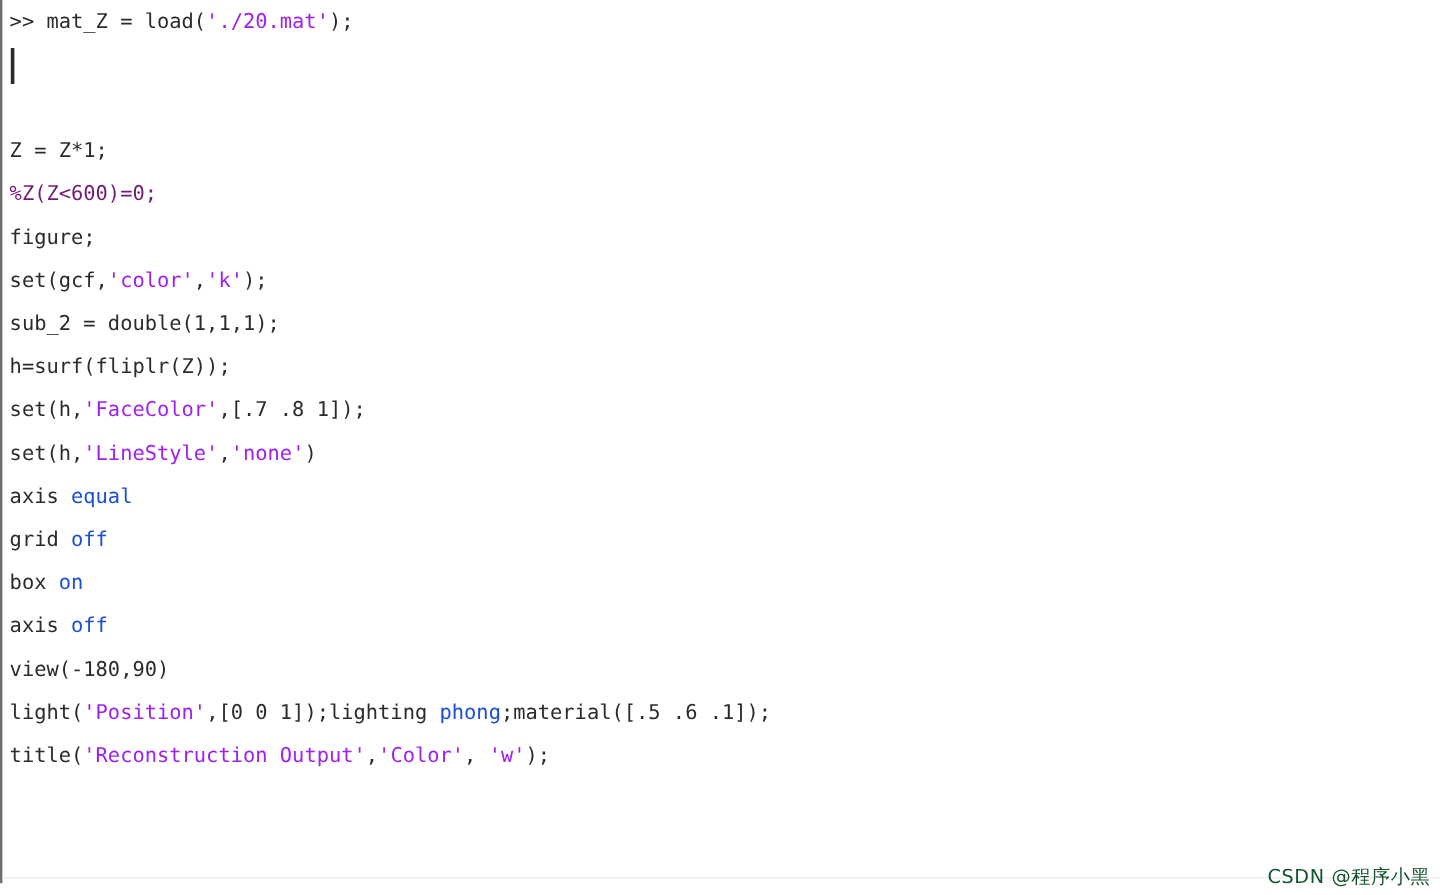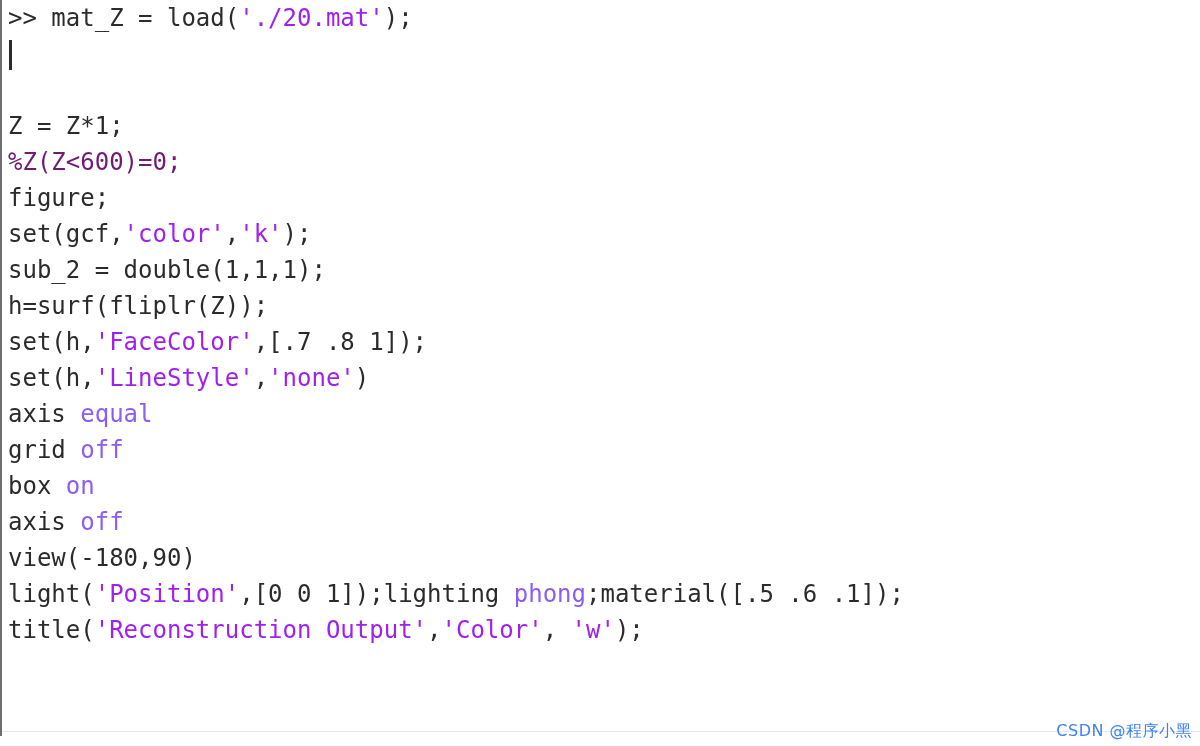--- a/index.html
+++ b/index.html
@@ -41,53 +41,53 @@
     position: absolute;
     left: 8px;
     top: 0px;
     width: 1190px;
   }
 
   .line {
     height: 36px;
     line-height: 36px;
     white-space: pre;
-    font-size: 24px;
+    font-size: 17px;
     letter-spacing: 0px;
     color: #2b2b2b;
     font-family: "DejaVu Sans Mono", "Liberation Mono", monospace;
   }
 
   .line.blank {
     color: transparent;
   }
 
   
   .tok-plain   { color: #2b2b2b; }
   .tok-string  { color: #A020F0; }
-  .tok-keyword { color: #8b5cf6; }
+  .tok-keyword { color: #1d4ed8; }
   .tok-comment { color: #701a75; }
 
   
   #caret {
     position: absolute;
     left: 9px;
     top: 40px;
     width: 3px;
     height: 30px;
     background: #2b2b2b;
   }
 
   #watermark {
     position: absolute;
     right: 8px;
     bottom: 4px;
     font-family: "DejaVu Sans", "Liberation Sans", sans-serif;
     font-size: 16px;
-    color: #3b82f6;
+    color: #14532d;
     white-space: nowrap;
     letter-spacing: 0.5px;
   }
 </style>
 </head>
 <body>
 
 <div id="screen">
 
   <div id="left-gutter"></div>

